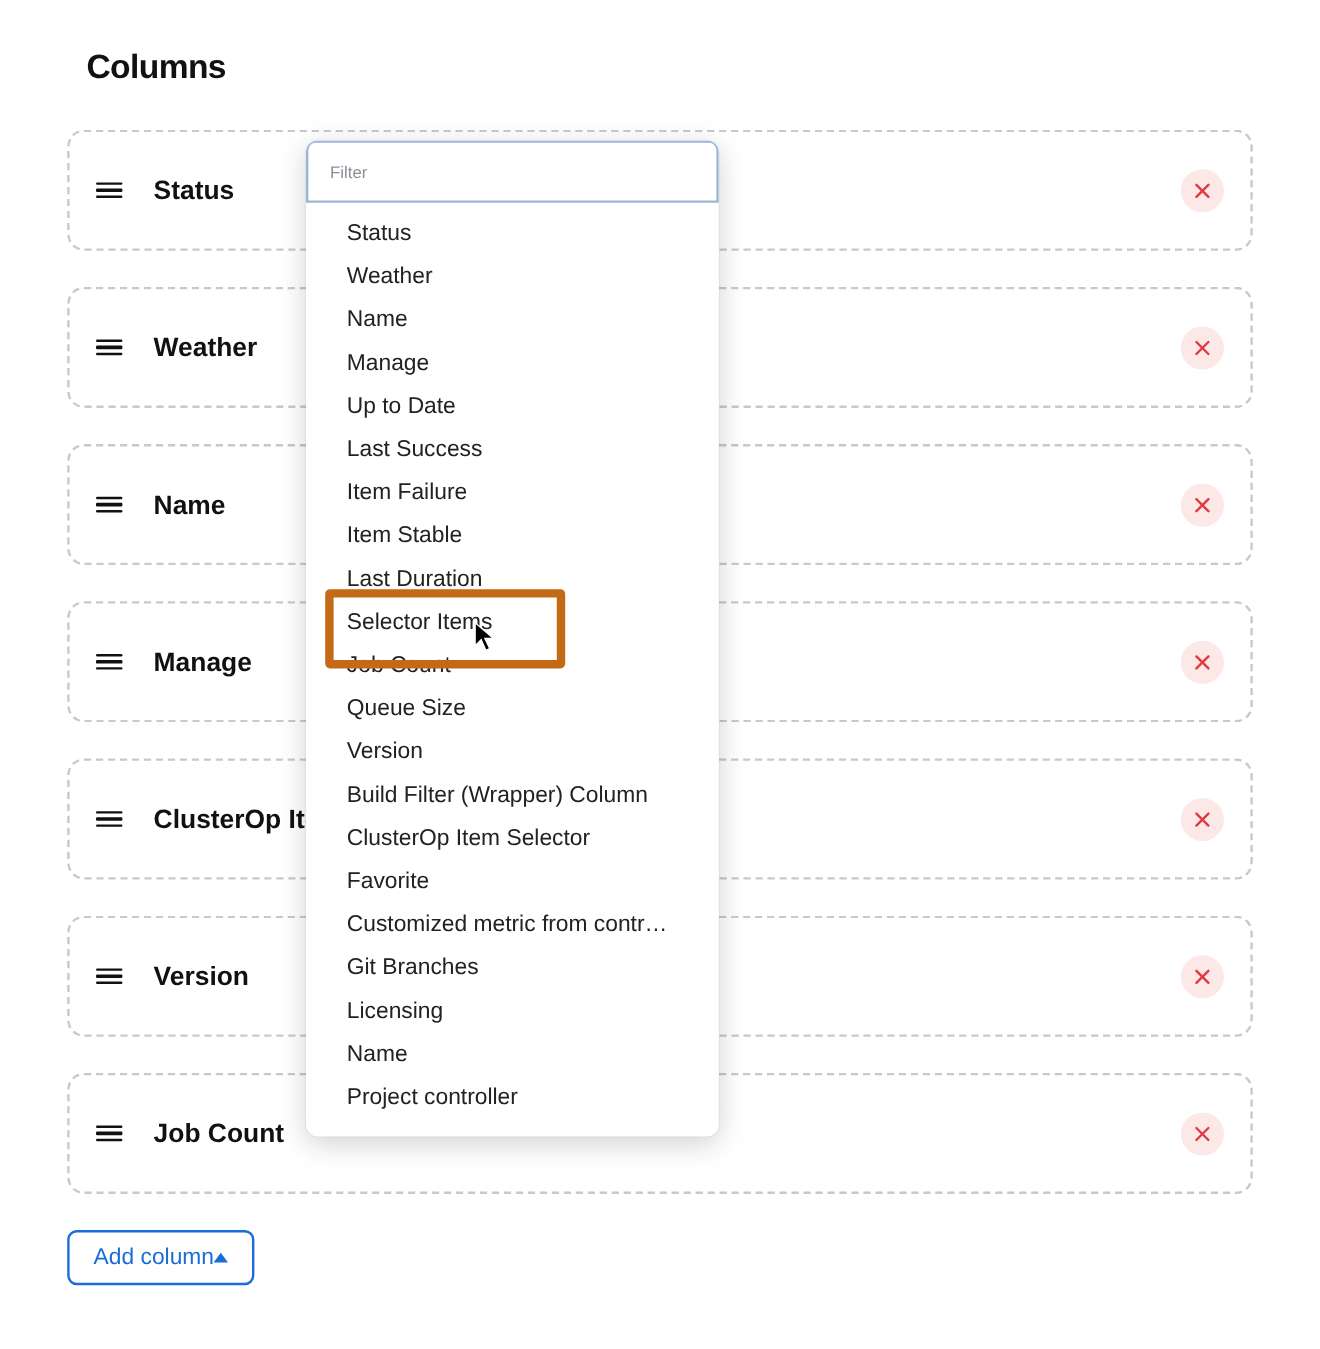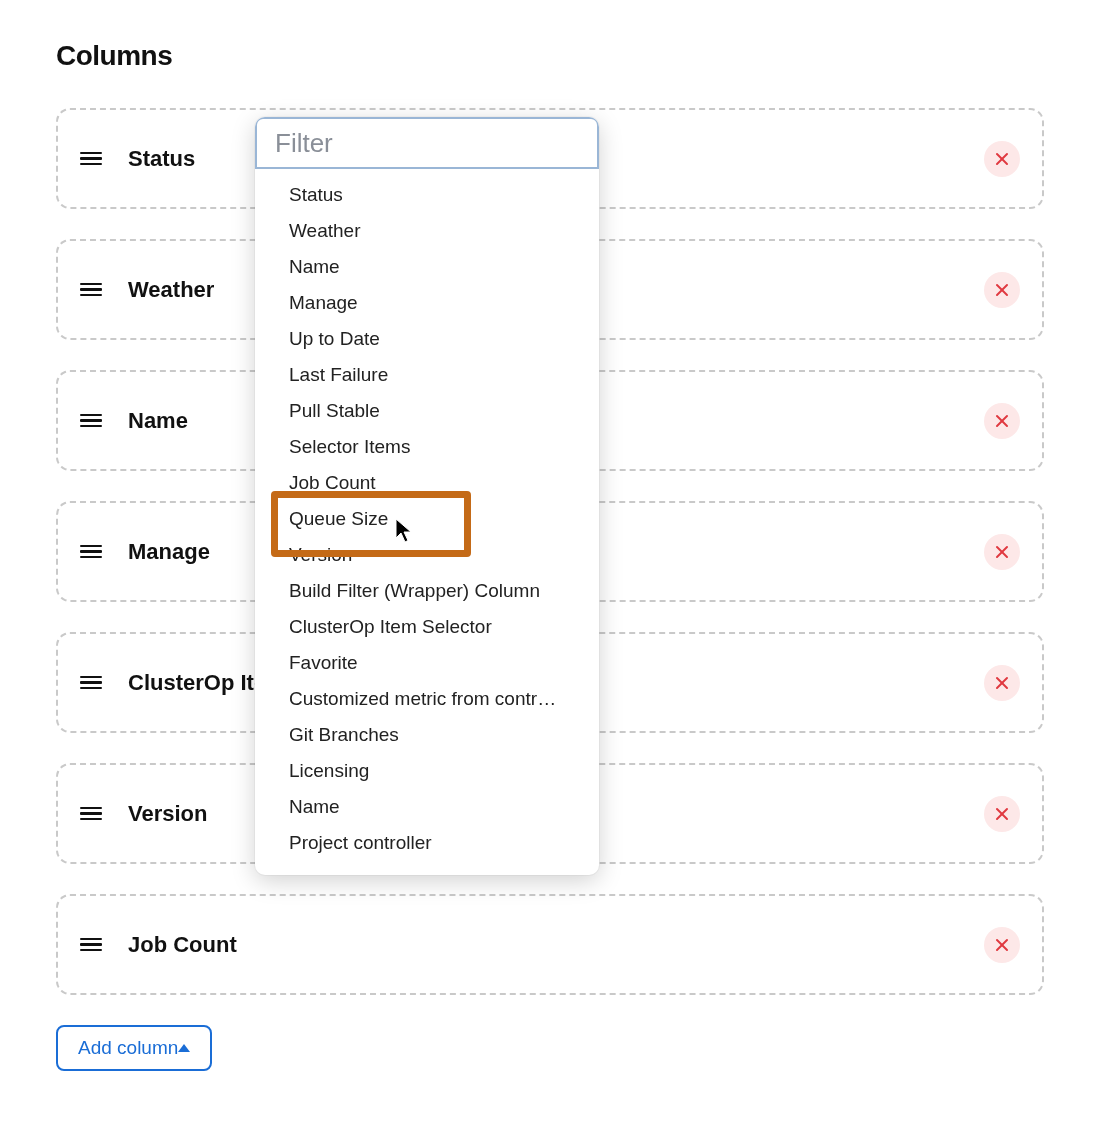--- a/index.html
+++ b/index.html
@@ -12,21 +12,21 @@
     width: 1100px;
     height: 1124px;
     position: relative;
   }
   .page {
     padding: 40px 56px 40px 56px;
   }
   h1.section-title {
     font-size: 28px;
     font-weight: 700;
-    margin: 0 0 36px 0;
+    margin: 0 0 36px 16px;
     letter-spacing: -0.5px;
   }
   .rows {
     display: flex;
     flex-direction: column;
     gap: 30px;
   }
   .row {
     border: 2px dashed #c9c9c9;
     border-radius: 14px;
@@ -105,21 +105,21 @@
     border-radius: 10px;
     box-shadow: 0 6px 24px rgba(0,0,0,0.18), 0 0 0 1px rgba(0,0,0,0.03);
     z-index: 50;
     overflow: hidden;
   }
   .dropdown-filter {
     margin: 0;
     width: 100%;
     height: 52px;
     padding: 0 18px;
-    font-size: 26px;
+    font-size: 14px;
     border: 2px solid #9ab6d6;
     border-radius: 8px 8px 0 0;
     outline: none;
     color: #333;
   }
   .dropdown-filter::placeholder { color: #8a8f98; }
   .dropdown-list {
     list-style: none;
     margin: 0;
     padding: 8px 0 14px 0;
@@ -269,22 +269,24 @@
 </div>
 
 <div class="dropdown">
   <input class="dropdown-filter" type="text" placeholder="Filter" style="">
   <ul class="dropdown-list" id="dropdown-list">
       <li>Status</li>
       <li>Weather</li>
       <li>Name</li>
       <li>Manage</li>
       <li>Up to Date</li>
-      <li>Last Failure</li>
-      <li>Pull Stable</li>
+      <li>Last Success</li>
+      <li>Item Failure</li>
+      <li>Item Stable</li>
+      <li>Last Duration</li>
       <li>Selector Items</li>
       <li>Job Count</li>
       <li>Queue Size</li>
       <li>Version</li>
       <li>Build Filter (Wrapper) Column</li>
       <li>ClusterOp Item Selector</li>
       <li>Favorite</li>
       <li>Customized metric from controller</li>
       <li>Git Branches</li>
       <li>Licensing</li>

